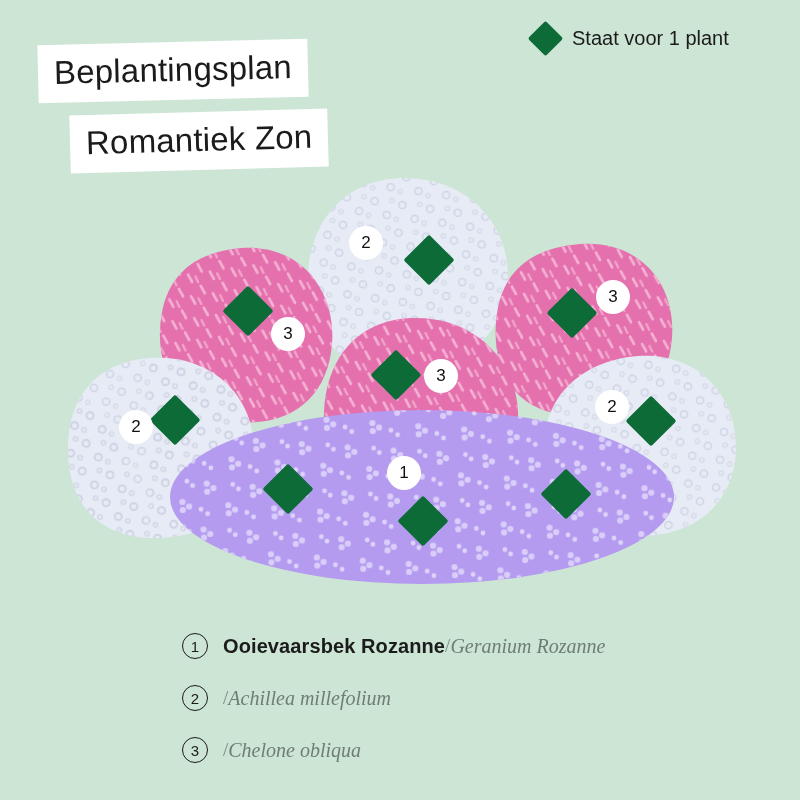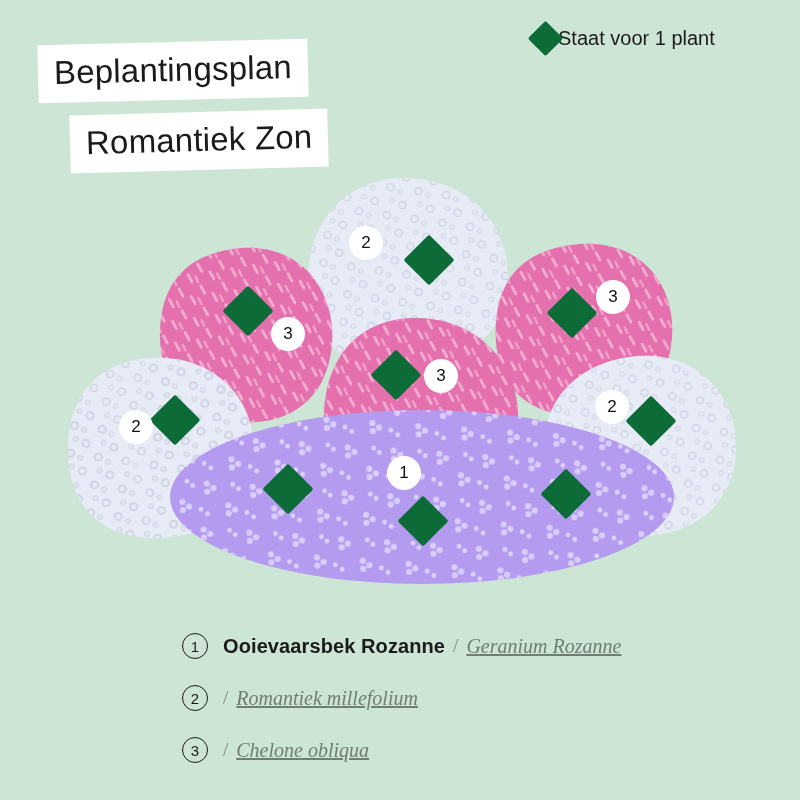--- a/index.html
+++ b/index.html
@@ -44,20 +44,21 @@
     transform: rotate(-1.6deg);
   }
 
   
   #legend-key {
     position: absolute;
     left: 533px;
     top: 26px;
     display: flex;
     align-items: center;
+    gap: 14px;
   }
   #legend-key .key-diamond {
     width: 25px;
     height: 25px;
     background: #0c6b36;
     transform: rotate(45deg);
     border-radius: 2px;
   }
   #legend-key .key-text {
     font-size: 20px;
@@ -98,40 +99,39 @@
     align-items: center;
     justify-content: center;
     font-size: 15px;
     color: #1b1b1b;
     font-weight: 400;
     box-sizing: border-box;
   }
   .plant-names {
     display: flex;
     align-items: center;
-    gap: 8px;
+    gap: 0;
     white-space: nowrap;
   }
   .plant-common {
     font-size: 20px;
     font-weight: bold;
     color: #1b1b1b;
     letter-spacing: 0.1px;
   }
   .plant-sep {
     font-size: 19px;
     color: #7c8a80;
     font-family: "Liberation Serif", serif;
   }
   .plant-latin {
     font-size: 20px;
     font-style: italic;
     color: #6f7d74;
     font-family: "Liberation Serif", serif;
-    text-decoration: underline;
   }
 
   
   .plan-badge {
     position: absolute;
     width: 34px;
     height: 34px;
     background: #ffffff;
     border-radius: 50%;
     display: flex;
@@ -317,21 +317,21 @@
         <span class="plant-common">Ooievaarsbek Rozanne</span>
         <span class="plant-sep">/</span>
         <span class="plant-latin">Geranium Rozanne</span>
       </div>
     </div>
 
     <div class="plant-row">
       <div class="plant-num">2</div>
       <div class="plant-names">
         <span class="plant-sep">/</span>
-        <span class="plant-latin">Romantiek millefolium</span>
+        <span class="plant-latin">Achillea millefolium</span>
       </div>
     </div>
 
     <div class="plant-row">
       <div class="plant-num">3</div>
       <div class="plant-names">
         <span class="plant-sep">/</span>
         <span class="plant-latin">Chelone obliqua</span>
       </div>
     </div>

